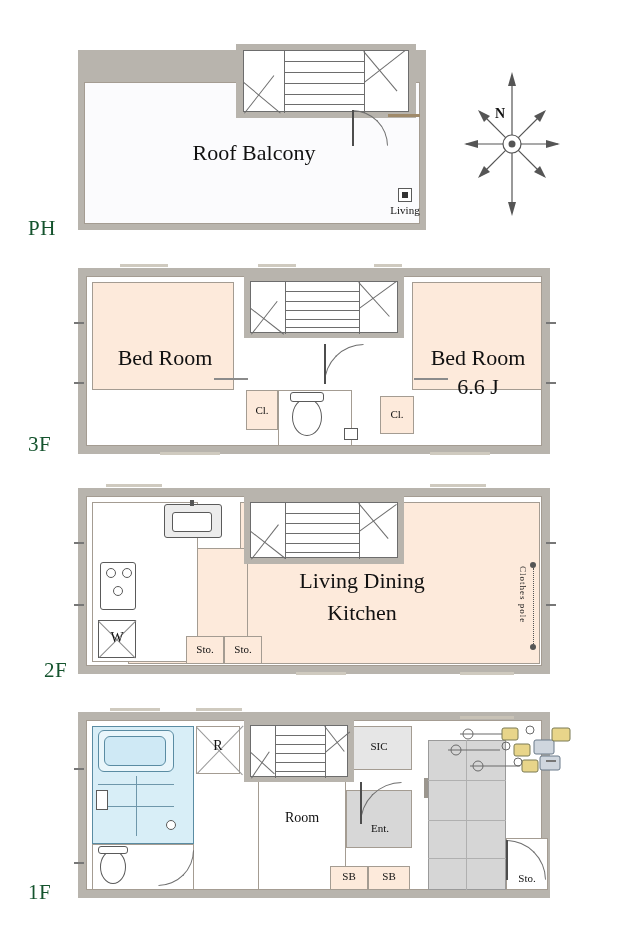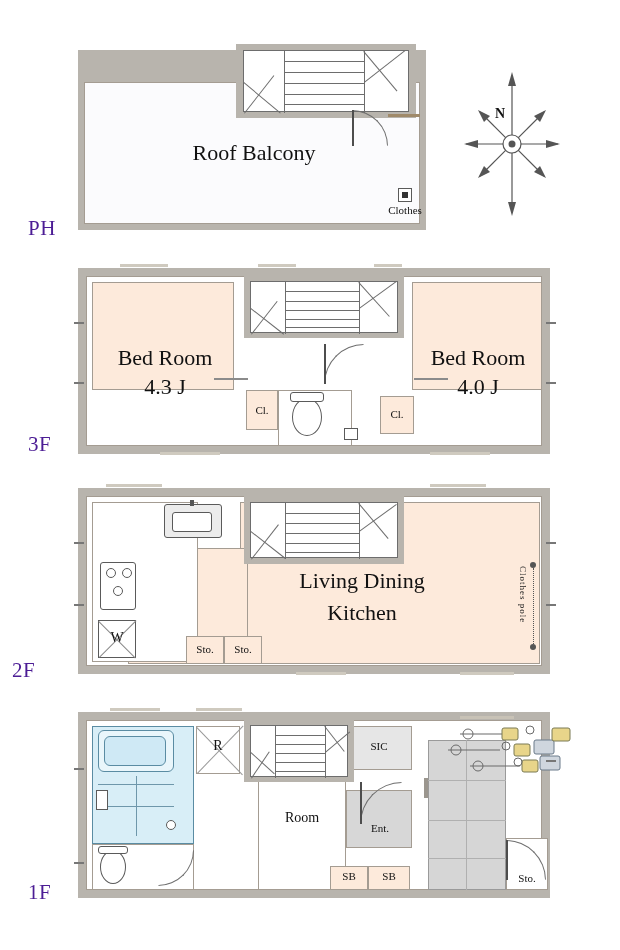--- a/index.html
+++ b/index.html
@@ -13,21 +13,21 @@
     font-family: "Liberation Serif", serif;
     color: #1a1a1a;
     overflow: hidden;
   }
   .plan-wrap { position: absolute; left: 0; top: 0; width: 620px; height: 950px; }
 
   .floor-label {
     position: absolute;
     font-family: "Liberation Serif", serif;
     font-size: 21px;
-    color: #4c1d95;
+    color: #14532d;
     letter-spacing: 0.5px;
   }
   .wall {
     position: absolute;
     background: #b8b4ad;
   }
   .room {
     position: absolute;
     background: #fdeadb;
     border: 1px solid #a49c92;
@@ -156,21 +156,21 @@
   </div>
 
   <div class="door-arc" style="left:352px; top:110px; width:36px; height:36px; border-color:#6d6d6d; border-left-color:transparent; border-bottom-color:transparent; border-radius:0 100% 0 0;"></div>
   <div class="line" style="left:352px; top:110px; width:2px; height:36px; background:#4d4d4d;"></div>
   <div class="line" style="left:388px; top:114px; width:32px; height:3px; background:#a08a6a;"></div>
 
   <div class="label lbl-lg" style="left:154px; top:140px; width:200px;">Roof Balcony</div>
 
   <div class="fixture" style="left:398px; top:188px; width:14px; height:14px;"></div>
   <div class="fixture" style="left:402px; top:192px; width:6px; height:6px; background:#333; border:none;"></div>
-  <div class="label lbl-sm" style="left:368px; top:204px; width:74px;">Clothes</div>
+  <div class="label lbl-sm" style="left:368px; top:204px; width:74px;">Living</div>
 
   <div class="compass" style="left:462px; top:70px;">
     <svg width="100" height="150" viewBox="0 0 100 150">
       <g stroke="#555" stroke-width="1.2" fill="none">
         <line x1="50" y1="8" x2="50" y2="140"></line>
         <line x1="4" y1="74" x2="96" y2="74"></line>
         <line x1="18" y1="42" x2="82" y2="106"></line>
         <line x1="82" y1="42" x2="18" y2="106"></line>
       </g>
       <g fill="#555">
@@ -189,25 +189,24 @@
     <div class="label lbl-md" style="left:28px; top:36px; width:20px; font-weight:bold;">N</div>
   </div>
 
   <div class="floor-label" style="left:28px; top:432px;">3F</div>
 
   <div class="wall" style="left:78px; top:268px; width:472px; height:186px;"></div>
   <div class="room-white" style="left:86px; top:276px; width:456px; height:170px;"></div>
 
   <div class="room" style="left:92px; top:282px; width:142px; height:108px;"></div>
   <div class="label lbl-lg" style="left:100px; top:345px; width:130px;">Bed Room</div>
-  <div class="label lbl-lg" style="left:100px; top:374px; width:130px;">4.3 J</div>
 
   <div class="room" style="left:412px; top:282px; width:130px; height:108px;"></div>
   <div class="label lbl-lg" style="left:408px; top:345px; width:140px;">Bed Room</div>
-  <div class="label lbl-lg" style="left:408px; top:374px; width:140px;">4.0 J</div>
+  <div class="label lbl-lg" style="left:408px; top:374px; width:140px;">6.6 J</div>
 
   <div class="wall" style="left:244px; top:276px; width:160px; height:62px;"></div>
   <div class="stair-box" style="left:250px; top:281px; width:148px; height:52px;">
     <div class="stair-v" style="left:34px; top:0; height:52px;"></div>
     <div class="stair-v" style="left:108px; top:0; height:52px;"></div>
     <div class="stair-step" style="left:34px; top:9px; width:74px;"></div>
     <div class="stair-step" style="left:34px; top:19px; width:74px;"></div>
     <div class="stair-step" style="left:34px; top:28px; width:74px;"></div>
     <div class="stair-step" style="left:34px; top:37px; width:74px;"></div>
     <div class="stair-step" style="left:34px; top:45px; width:74px;"></div>
@@ -235,21 +234,21 @@
   <div class="line" style="left:74px; top:322px; width:10px; height:2px; background:#777;"></div>
   <div class="line" style="left:74px; top:382px; width:10px; height:2px; background:#777;"></div>
   <div class="line" style="left:546px; top:322px; width:10px; height:2px; background:#777;"></div>
   <div class="line" style="left:546px; top:382px; width:10px; height:2px; background:#777;"></div>
   <div class="line" style="left:120px; top:264px; width:48px; height:3px; background:#cfcabf;"></div>
   <div class="line" style="left:258px; top:264px; width:38px; height:3px; background:#cfcabf;"></div>
   <div class="line" style="left:374px; top:264px; width:28px; height:3px; background:#cfcabf;"></div>
   <div class="line" style="left:160px; top:452px; width:60px; height:3px; background:#cfcabf;"></div>
   <div class="line" style="left:430px; top:452px; width:60px; height:3px; background:#cfcabf;"></div>
 
-  <div class="floor-label" style="left:12px; top:658px;">2F</div>
+  <div class="floor-label" style="left:44px; top:658px;">2F</div>
 
   <div class="wall" style="left:78px; top:488px; width:472px; height:186px;"></div>
   <div class="room-white" style="left:86px; top:496px; width:456px; height:170px;"></div>
 
   <div class="room" style="left:240px; top:502px; width:300px; height:162px;"></div>
   <div class="room" style="left:128px; top:548px; width:120px; height:116px;"></div>
   <div class="room-white" style="left:92px; top:502px; width:106px; height:160px;"></div>
 
   <div class="fixture" style="left:100px; top:562px; width:36px; height:48px; border-radius:3px;"></div>
   <div class="fixture-round" style="left:106px; top:568px; width:10px; height:10px;"></div>

